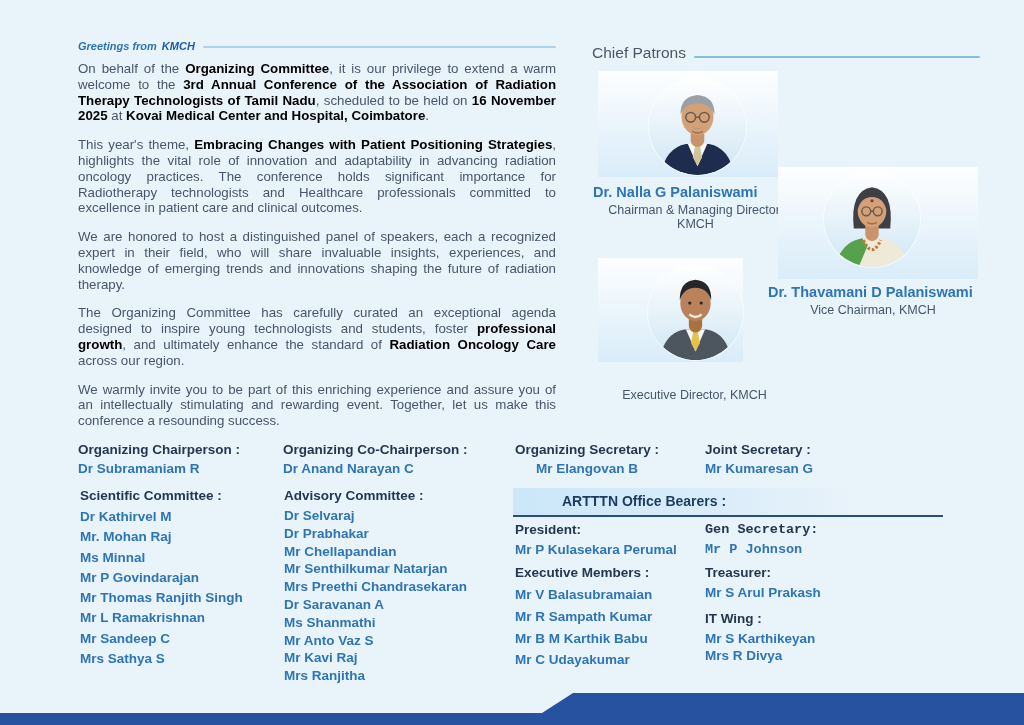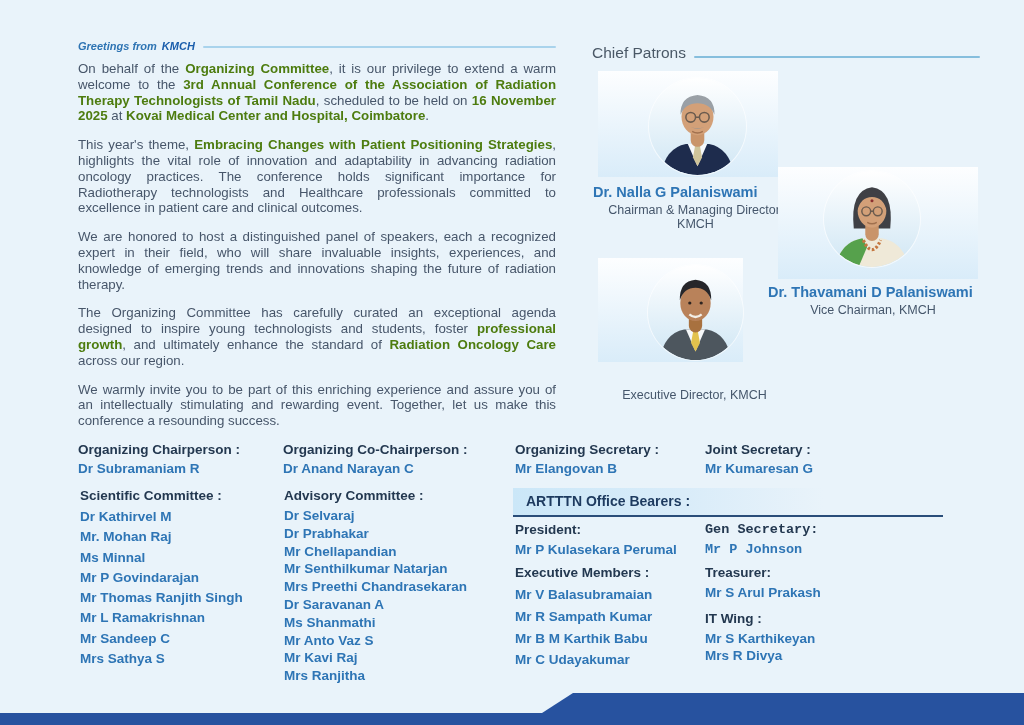--- a/index.html
+++ b/index.html
@@ -11,21 +11,21 @@
   .rule{flex:1;height:2px;margin:0 0 4px 8px;border-radius:1px;}
   .rule-light{background:#a9d3ec;}
   .rule-mid{background:#86bedd;}
 
   
   .greeting{position:absolute;left:78px;top:40px;width:478px;}
   .greet-head{font-style:italic;font-size:11px;margin-bottom:9px;}
   .greet-prefix{color:#2e74b3;font-weight:600;}
   .greet-brand{color:#1a5dab;font-weight:800;margin-left:5px;}
   .greeting p{margin:0 0 13px 0;font-size:13.3px;line-height:15.8px;text-align:justify;color:#47566a;}
-  .greeting p b{color:#4d7c0f;}
+  .greeting p b{color:#000000;}
 
   
   .patrons-head{position:absolute;left:592px;top:44px;width:388px;font-size:15.5px;color:#4a5866;}
   .patron-card{position:absolute;background:linear-gradient(180deg,#fdfeff 0%,#d9ecf9 100%);}
   .avatar{position:absolute;border-radius:50%;overflow:hidden;box-shadow:0 0 0 1px rgba(255,255,255,.6);}
   .avatar svg{display:block;width:100%;height:100%;}
   .patron-name{position:absolute;text-align:left;font-weight:700;font-size:14.5px;color:#2e75b5;}
   .patron-title{position:absolute;text-align:center;font-size:12.5px;color:#45566b;}
 
   
@@ -34,21 +34,21 @@
   .nm, .list div{font-size:13.5px;font-weight:700;color:#2e75b5;line-height:17px;}
   .blk .nm{margin-top:2px;}
   .list{margin-top:3px;}
   .list-sci div{line-height:20.3px;}
   .list-adv div{line-height:17.8px;}
   .list-exec div{line-height:21.8px;}
   .list-tight div{line-height:17.4px;}
 
   
   .ob-band{position:absolute;left:513px;top:488px;width:310px;height:27px;
-    background:linear-gradient(90deg,#cbe7f8 0%,#d9ecf9 55%,rgba(233,243,250,0) 100%);}
+    background:linear-gradient(90deg,#cbe7f8 0%,#d9ecf9 55%,rgba(233,243,250,0) 100%);padding-left:36px;}
   .ob-band .ob-title{font-size:14px;font-weight:700;color:#1d3a5f;line-height:27px;padding-left:13px;}
   .ob-underline{position:absolute;left:513px;top:515px;width:430px;height:2px;background:#2a4d79;}
 
   
   .footer-strip{position:absolute;left:0;bottom:0;width:1024px;height:12px;background:#27529f;}
   .footer-wedge{position:absolute;left:542px;bottom:12px;width:482px;height:20px;background:#27529f;
     clip-path:polygon(31px 0,100% 0,100% 100%,0 100%);}
 </style>
 </head>
 <body>
@@ -169,21 +169,21 @@
   <div class="patron-title" style="left:592px;top:388px;width:205px;">Executive Director, KMCH</div>
 
   <div class="blk" style="left:78px;top:441px;">
     <div class="lbl">Organizing Chairperson :</div>
     <div class="nm">Dr Subramaniam R</div>
   </div>
   <div class="blk" style="left:283px;top:441px;">
     <div class="lbl">Organizing Co-Chairperson :</div>
     <div class="nm">Dr Anand Narayan C</div>
   </div>
-  <div class="blk" style="left:515px;top:441px;">
+  <div class="blk" style="left:515px;top:441px;text-align:center;">
     <div class="lbl">Organizing Secretary :</div>
     <div class="nm">Mr Elangovan B</div>
   </div>
   <div class="blk" style="left:705px;top:441px;">
     <div class="lbl">Joint Secretary :</div>
     <div class="nm">Mr Kumaresan G</div>
   </div>
 
   <div class="blk" style="left:80px;top:487px;">
     <div class="lbl">Scientific Committee :</div>

